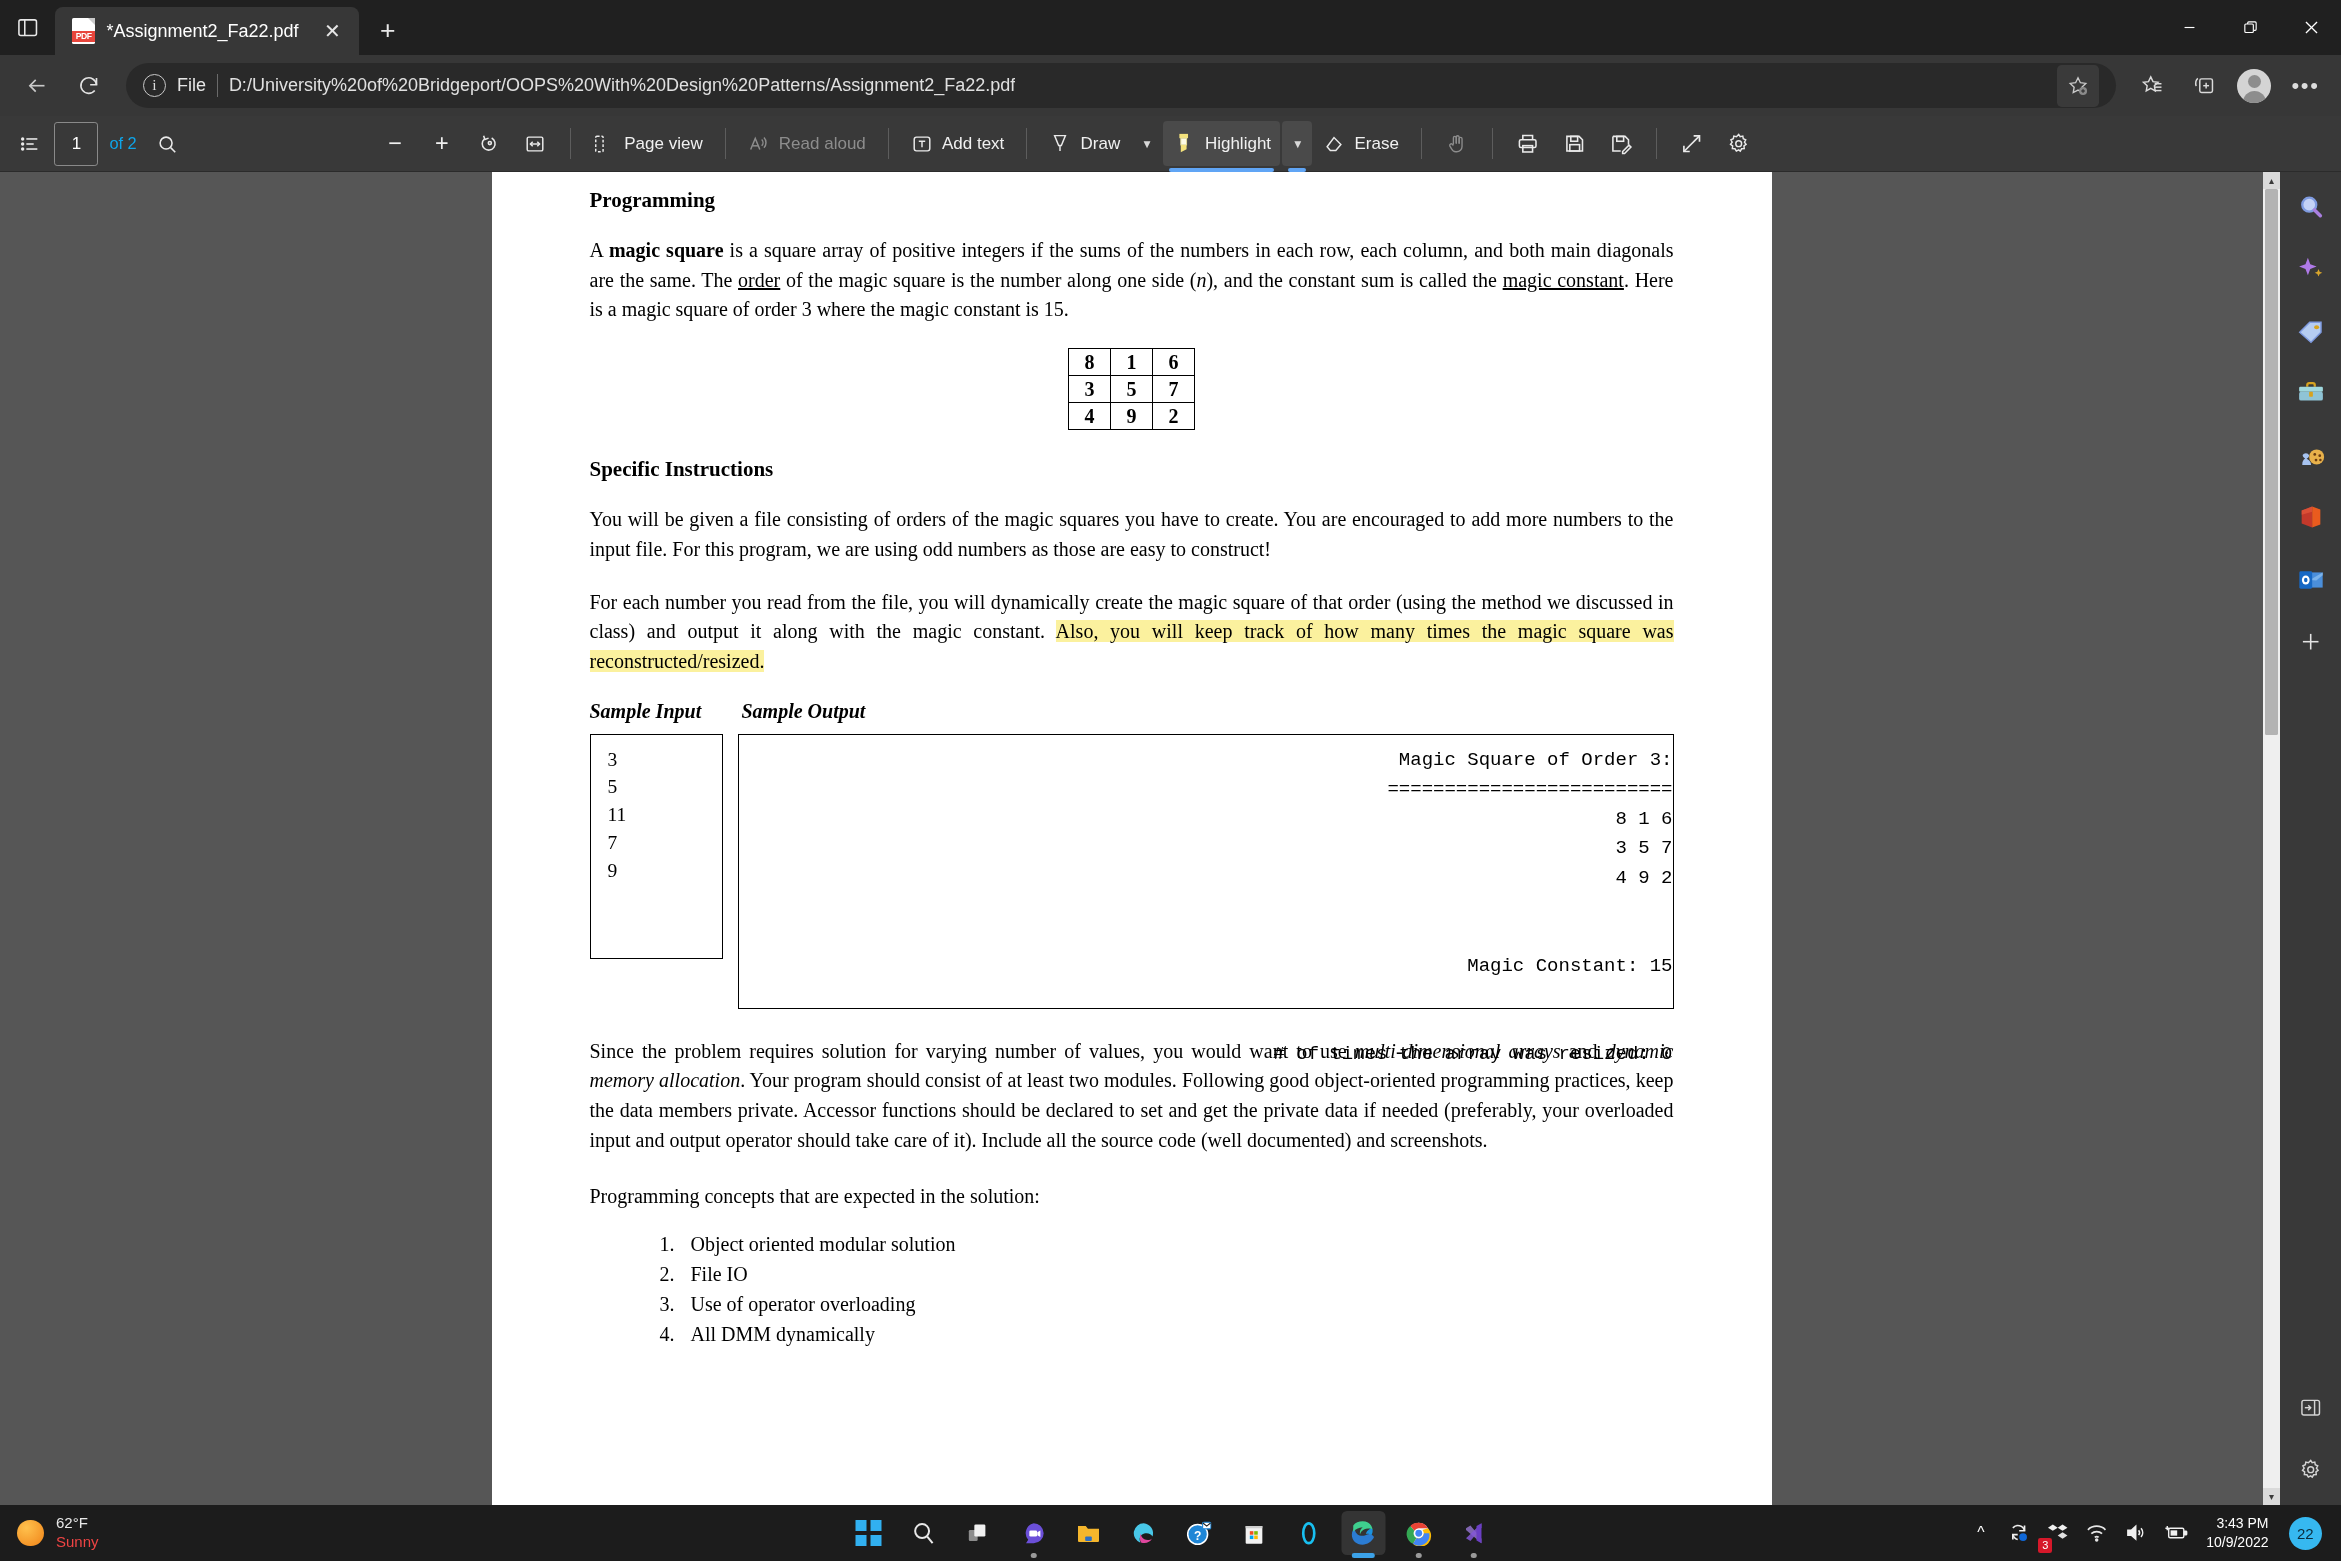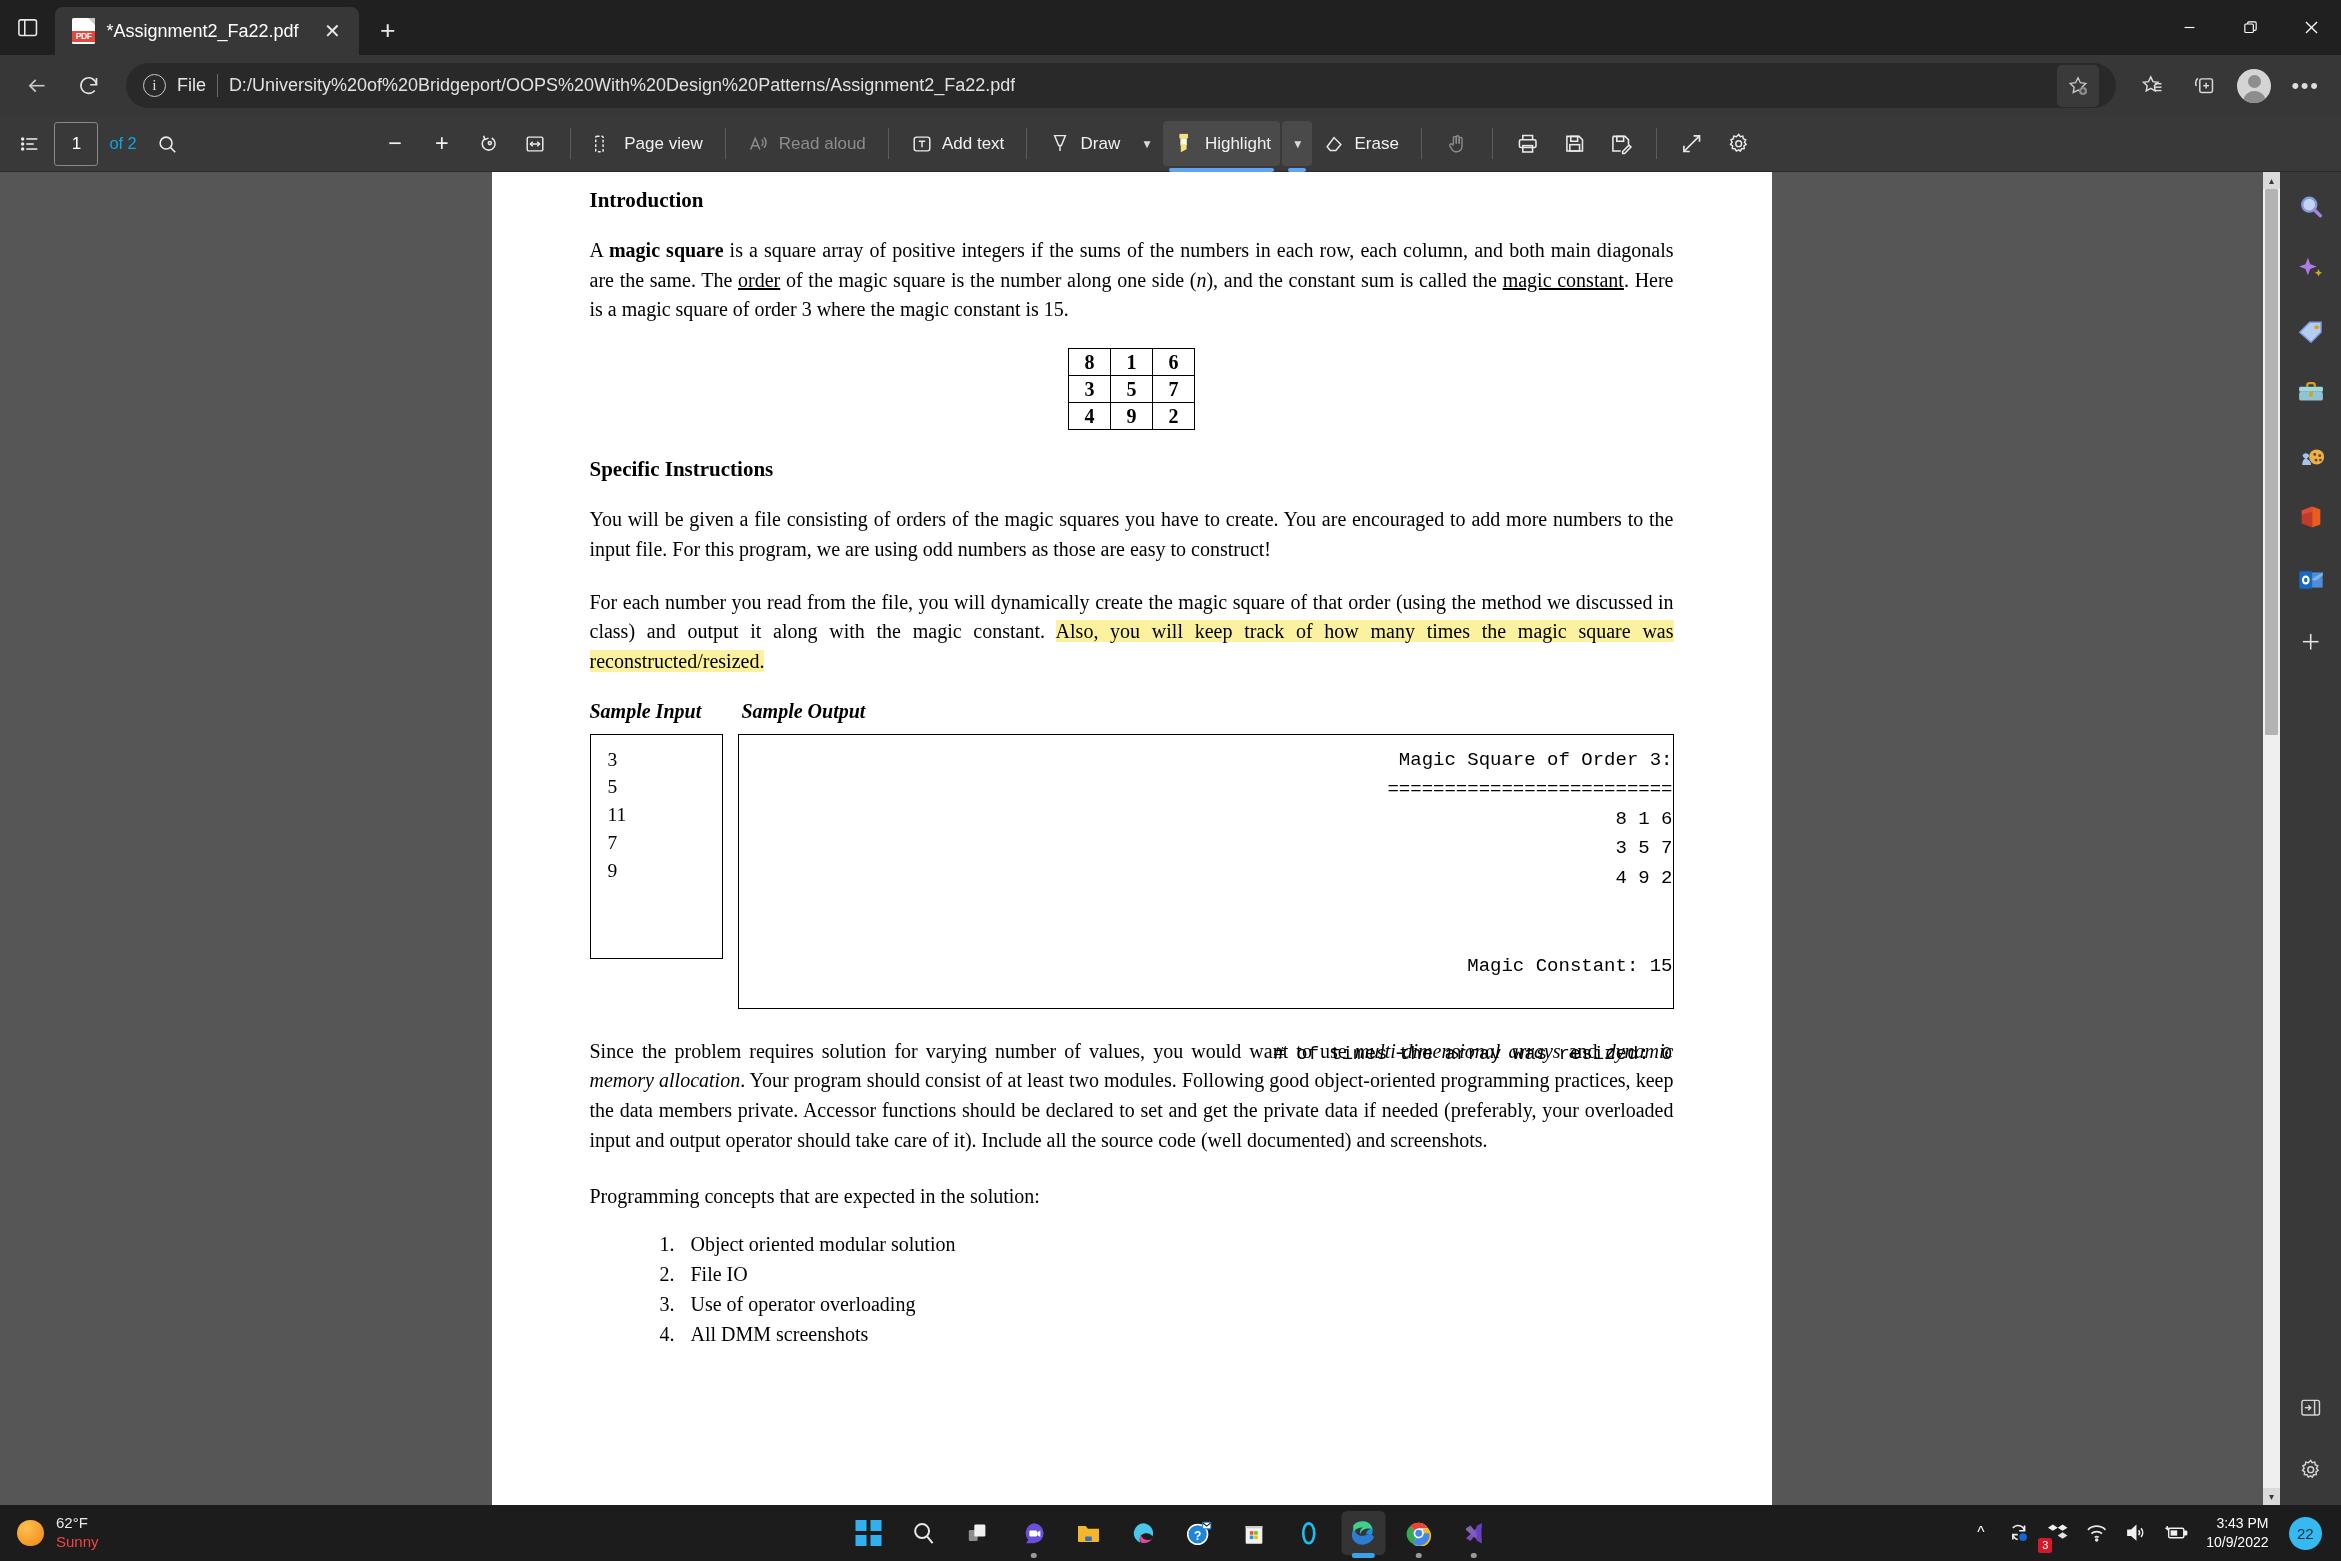--- a/index.html
+++ b/index.html
@@ -682,21 +682,21 @@
       <circle cx="12" cy="12" r="3"></circle>
       <path d="M12 2.5l1.5 2.3 2.7-.6.5 2.7 2.5 1.1-1.3 2.4 1.7 2.2-2.2 1.7.3 2.7-2.7.2-1.4 2.4L12 18.3 9.6 19.6 8.2 17.2l-2.7-.2.3-2.7-2.2-1.7 1.7-2.2L4 8l2.5-1.1.5-2.7 2.7.6z"></path>
     </svg>
   </div>
 </div>
 
 <div id="workspace">
   <div id="pdf-scroll">
     <div id="pdf-page">
 
-      <h2 class="doc-h">Introduction</h2>
+      <h2 class="doc-h">Programming</h2>
 
       <p class="doc-p"><span>A </span><b>magic square</b><span> is a square array of positive integers if the sums of the numbers in each row, each column, and both main diagonals are the same. The </span><span class="u">order</span><span> of the magic square is the number along one side (</span><i>n</i><span>), and the constant sum is called the </span><span class="u">magic constant</span><span>. Here is a magic square of order 3 where the magic constant is 15.</span></p>
 
       <table class="magic">
         <tbody>
             <tr>
           <td>8</td>
           <td>1</td>
           <td>6</td>
         </tr>
@@ -745,21 +745,21 @@
 # of times the array was resized: 0</div>
       </div>
 
       <p class="doc-p" style="margin-top:28px;"><span>Since the problem requires solution for varying number of values, you would want to use </span><i>multi-dimensional arrays</i><span> and </span><i>dynamic memory allocation</i><span>. Your program should consist of at least two modules. Following good object-oriented programming practices, keep the data members private. Accessor functions should be declared to set and get the private data if needed (preferably, your overloaded input and output operator should take care of it). Include all the source code (well documented) and screenshots.</span></p>
 
       <p class="doc-p" style="margin-bottom:18px;margin-top:26.5px;">Programming concepts that are expected in the solution:</p>
       <ol class="concepts">
         <li>Object oriented modular solution</li>
         <li>File IO</li>
         <li>Use of operator overloading</li>
-        <li>All DMM screenshots</li>
+        <li>All DMM dynamically</li>
       </ol>
     </div>
   </div>
 
   <div id="pdf-vscroll">
     <div class="vs-arrow">▲</div>
     <div class="vs-track">
       <div class="vs-thumb"></div>
     </div>
     <div class="vs-arrow">▼</div>

